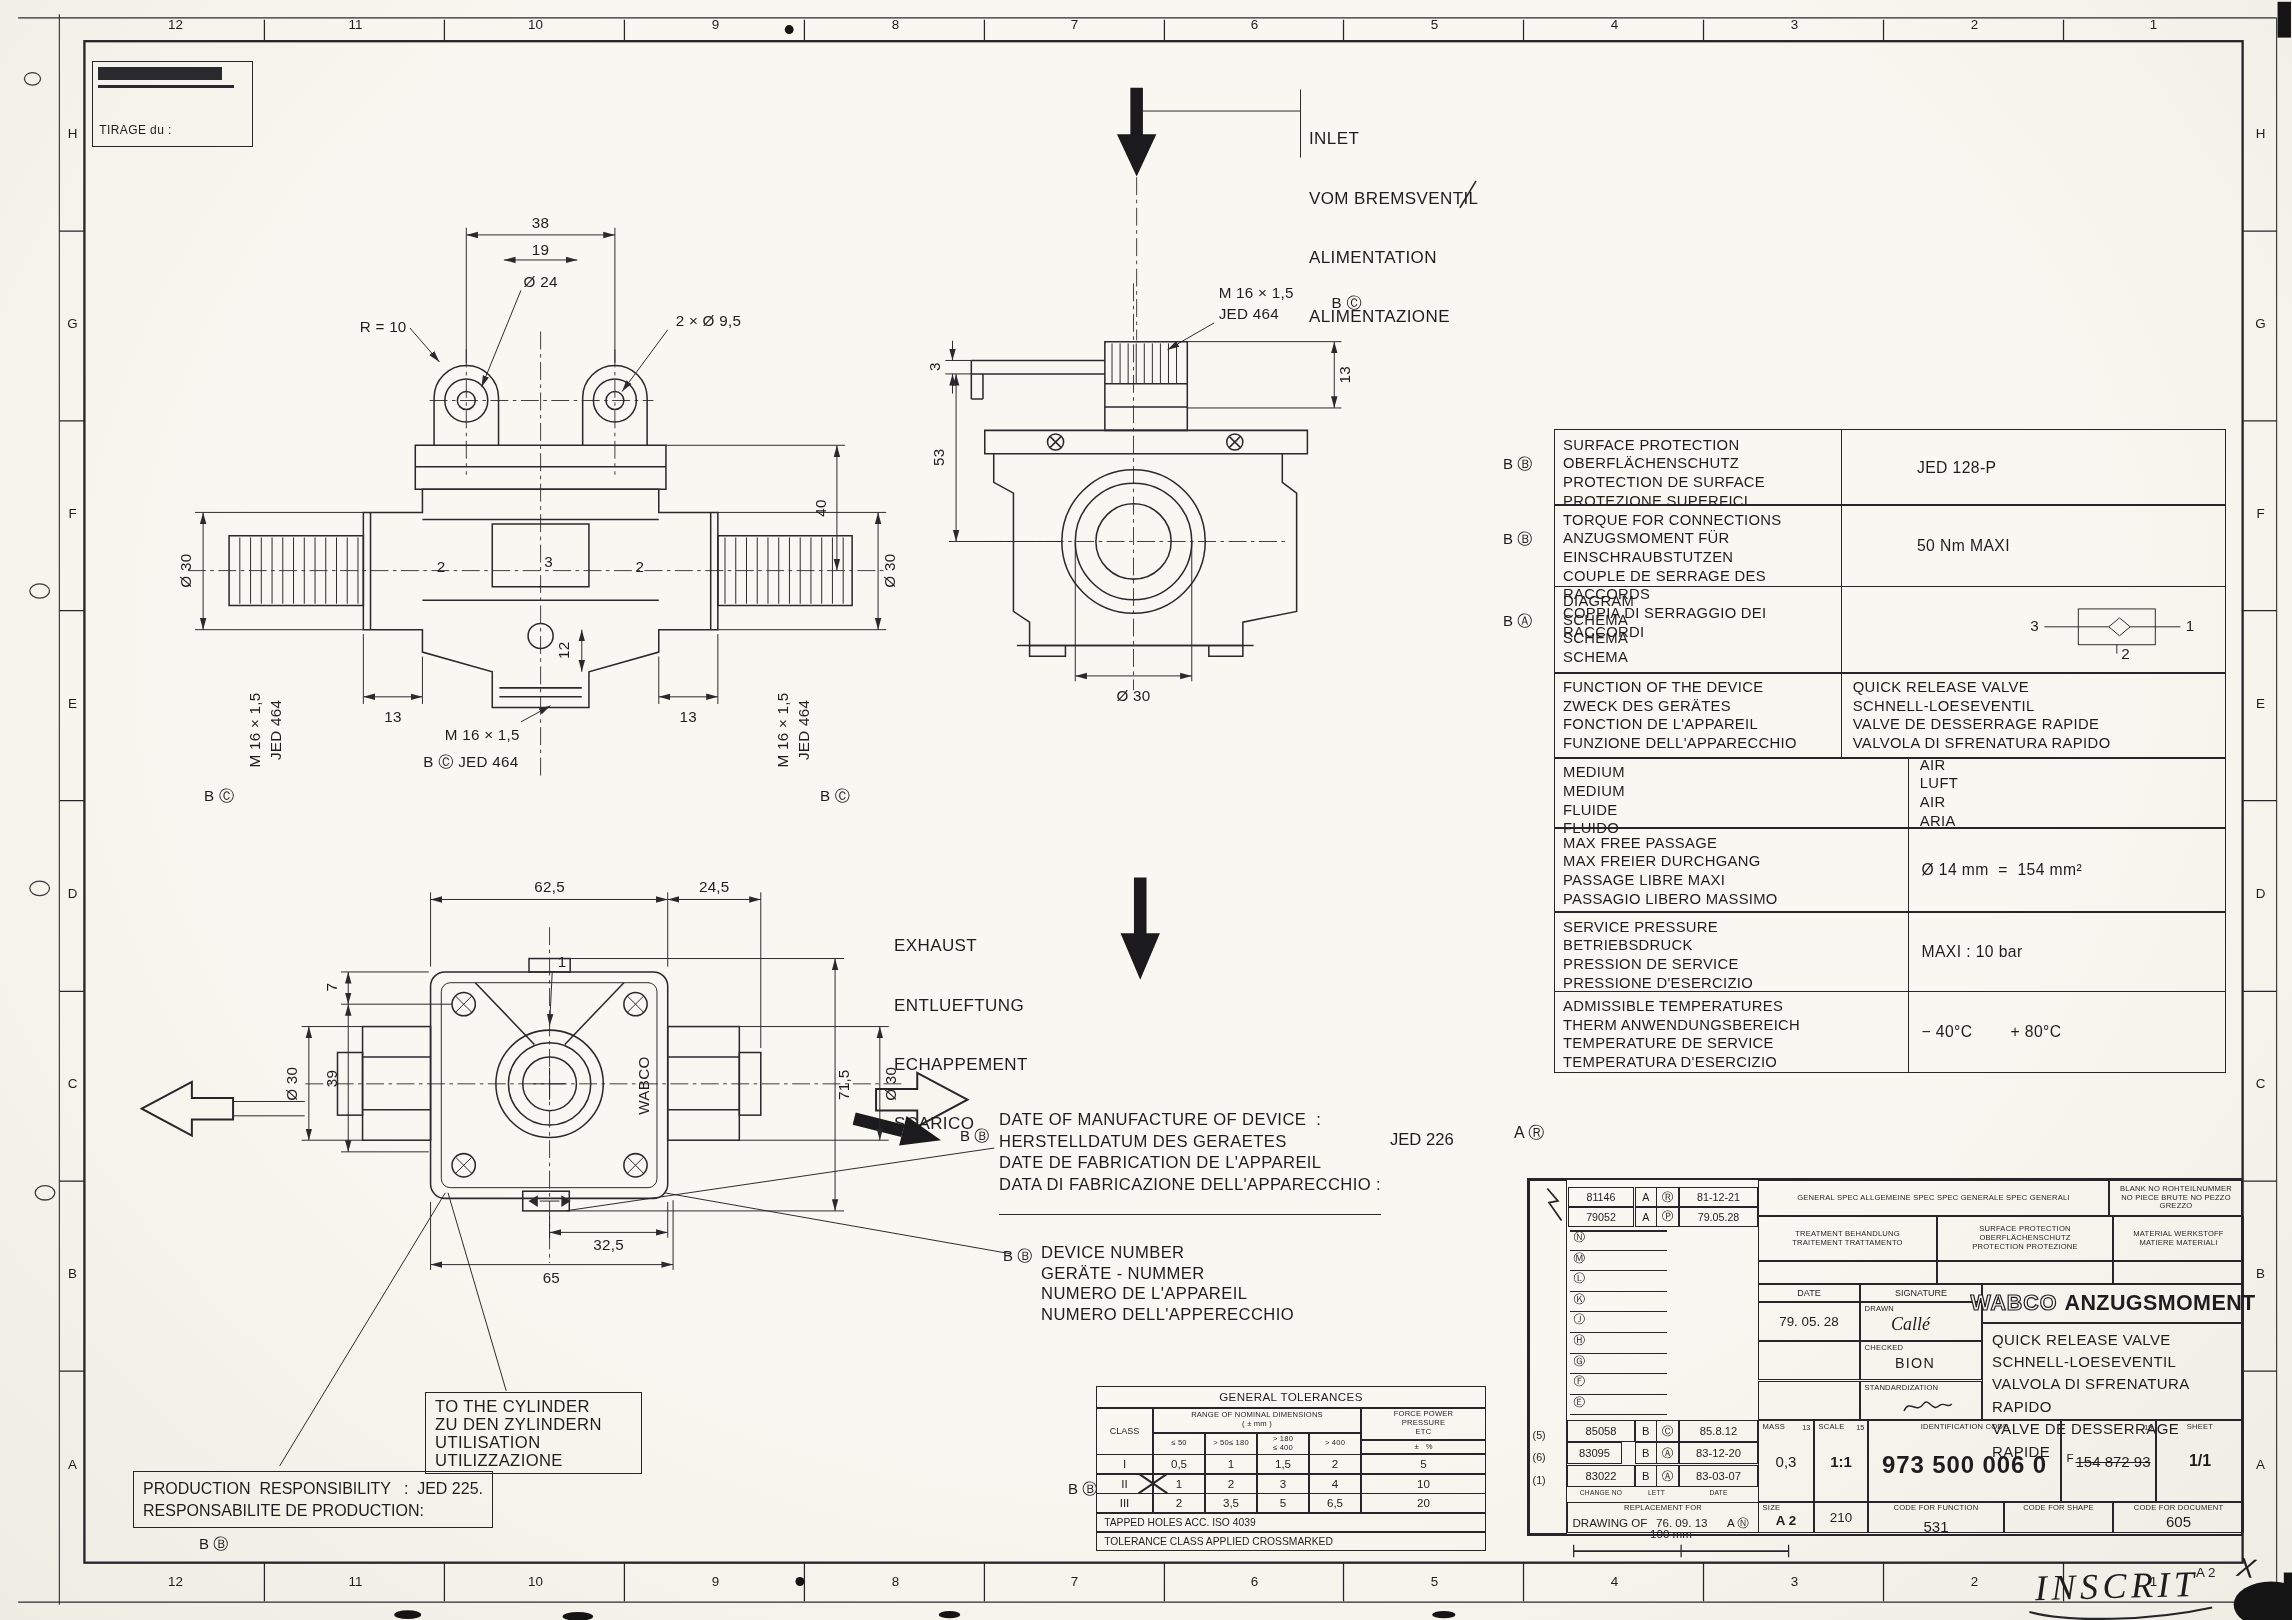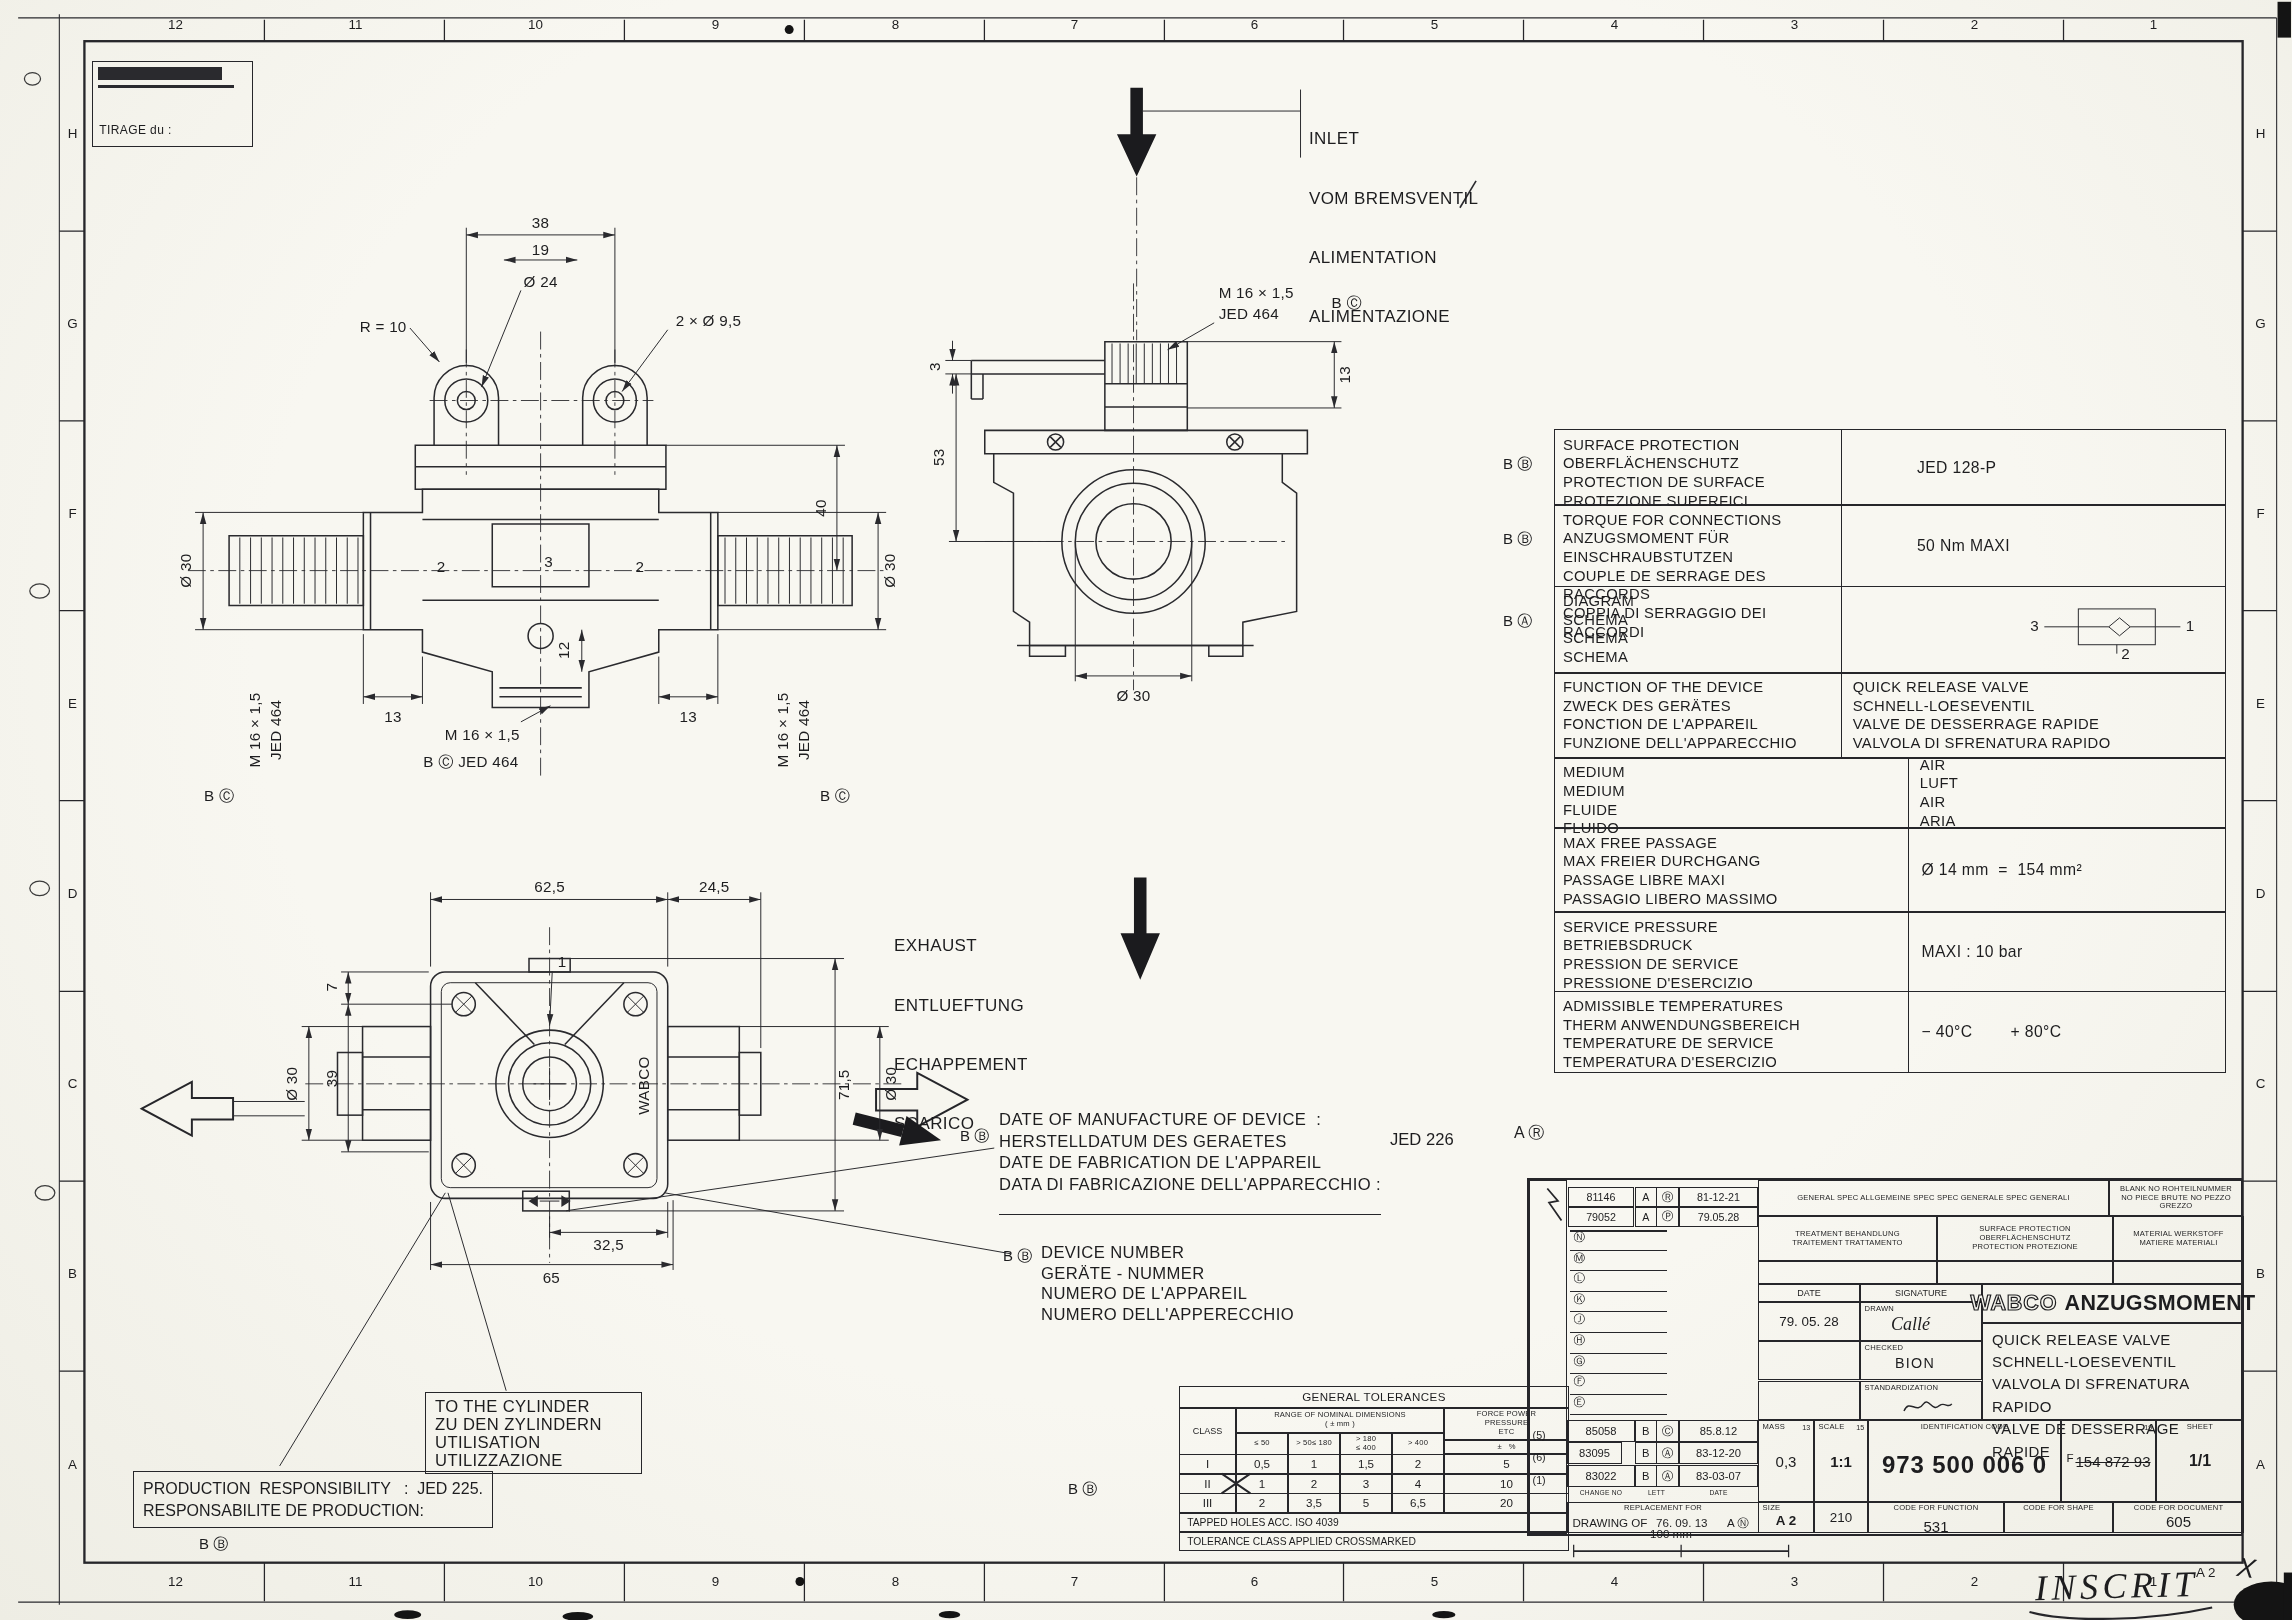--- a/index.html
+++ b/index.html
@@ -478,21 +478,21 @@
   <div class="ab box" style="left:133px;top:1471px;width:360px;height:57px;padding:6.3px 9px;font-size:16px;line-height:21.5px">
     <div style="display:flex;justify-content:space-between">
       <span class="pre">PRODUCTION  RESPONSIBILITY   :</span>
       <span>JED 225.</span>
     </div>
     <div>RESPONSABILITE DE PRODUCTION:</div>
   </div>
   <span class="ab" style="left:199px;top:1535px;font-size:15px">B Ⓑ</span>
 
   <span class="ab" style="left:1068px;top:1480px;font-size:15px">B Ⓑ</span>
-  <div class="ab" style="left:1179px;top:1386px;width:383px;height:165px">
+  <div class="ab" style="left:1096px;top:1386px;width:383px;height:165px">
     <div class="tolcell" style="left:0;top:0;width:390px;height:21.5px;font-size:11.6px;letter-spacing:0.4px">GENERAL TOLERANCES</div>
     <div class="tolcell" style="left:0;top:21.5px;width:57px;height:47px;font-size:9px">CLASS</div>
     <div class="tolcell toltiny" style="left:57px;top:21.5px;width:208px;height:25px;flex-direction:column">
       <div>RANGE OF NOMINAL DIMENSIONS</div>
       <div>( ± mm )</div>
     </div>
     <div class="tolcell toltiny" style="left:57px;top:47px;width:52px;height:21.5px;flex-direction:column">
       <div></div>
       <div>≤ 50</div>
     </div>

